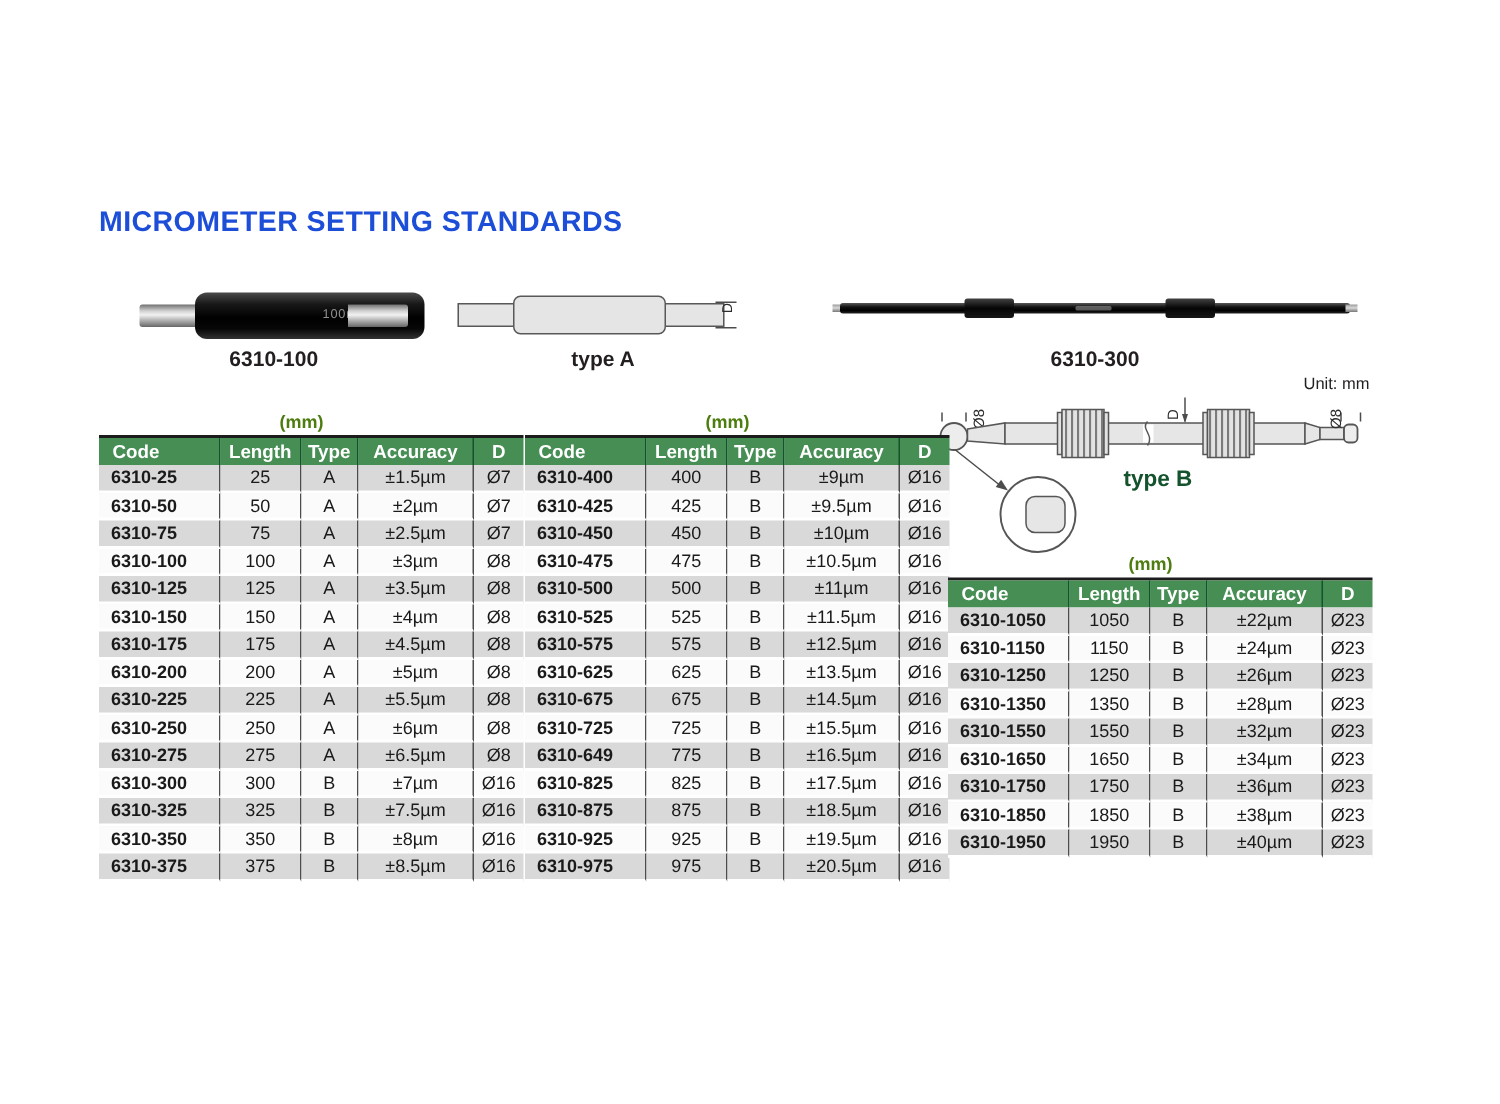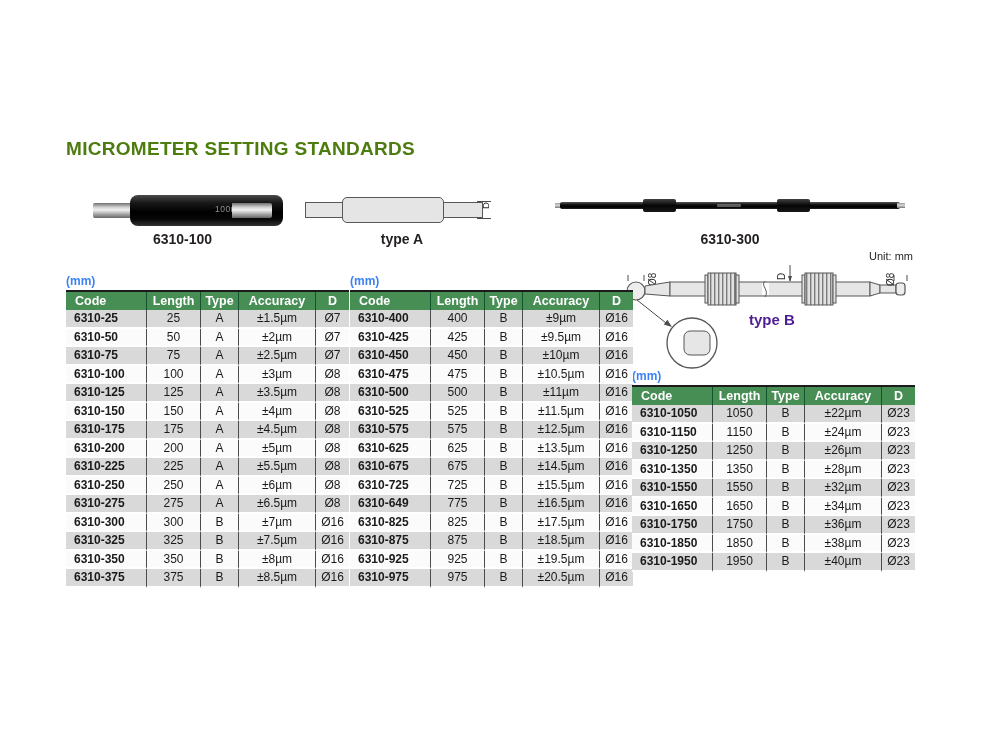--- a/index.html
+++ b/index.html
@@ -6,21 +6,21 @@
     --header-green:#478e55;
     --row-gray:#d9d9d9;
     --row-white:#fbfbfb;
   }
   html,body{margin:0;padding:0;background:#fff;}
   #page{position:relative;width:1000px;height:736px;background:#ffffff;
         font-family:"Liberation Sans",sans-serif;color:#231f20;overflow:hidden;}
 
   
   #title{position:absolute;left:66px;top:138px;font-size:19px;font-weight:bold;
-         letter-spacing:0.3px;color:#4d7c0f;}
+         letter-spacing:0.3px;color:#1d4ed8;}
 
   
   .p1{position:absolute;left:93px;top:195px;width:179px;height:31px;}
   .p1 .rod{position:absolute;top:8px;width:40px;height:15px;
            background:linear-gradient(180deg,#707070 0%,#cfcfcf 28%,#f2f2f2 46%,#bdbdbd 66%,#666 100%);}
   .p1 .rod.l{left:0;border-radius:2px 0 0 2px;}
   .p1 .rod.r{right:0;border-radius:0 2px 2px 0;}
   .p1 .mbody{position:absolute;left:37px;top:0;width:105px;height:31px;border-radius:8px;
              background:linear-gradient(180deg,#4a4a4a 0%,#181818 25%,#000 55%,#070707 78%,#333 100%);
              text-align:center;padding-left:48px;}
@@ -48,25 +48,25 @@
            background:linear-gradient(180deg,#9a9a9a,#d8d8d8 45%,#777);}
   .p3 .tip.l{left:0;} .p3 .tip.r{right:0;}
   .p3 .grip{position:absolute;top:0;width:33px;height:13px;border-radius:2px;
             background:linear-gradient(180deg,#424242 0%,#050505 50%,#181818 100%);}
   .p3 .g1{left:88px;} .p3 .g2{left:222px;}
   .p3 .logo{position:absolute;left:162px;top:4.5px;width:24px;height:3.5px;border-radius:1px;
             background:rgba(160,160,160,0.55);}
 
   
   #unit-note{position:absolute;left:869px;top:250px;font-size:11px;color:#231f20;}
-  .mm-label{position:absolute;width:270px;text-align:left;font-size:12px;font-weight:bold;color:#3b82f6;}
+  .mm-label{position:absolute;width:270px;text-align:center;font-size:12px;font-weight:bold;color:#4d7c0f;}
   #mm1{left:66px;top:274px;} #mm2{left:350px;top:274px;} #mm3{left:632px;top:369px;}
 
   
-  #typeb-label{position:absolute;left:749px;top:311px;font-size:15px;font-weight:bold;color:#4c1d95;}
+  #typeb-label{position:absolute;left:749px;top:311px;font-size:15px;font-weight:bold;color:#14532d;}
 
   
   #typeb-svg{position:absolute;left:622px;top:262px;}
 
   
   table.spec{position:absolute;width:270px;border-collapse:separate;border-spacing:0;
              table-layout:fixed;border-top:2px solid #1c1c1c;font-family:"Liberation Sans",sans-serif;}
   #table1{left:66px;top:290px;} #table2{left:350px;top:290px;} #table3{left:632px;top:385px;}
   table.spec th{background:var(--header-green);color:#fff;font-size:12.5px;font-weight:bold;
                 height:18px;padding:0;text-align:center;}

